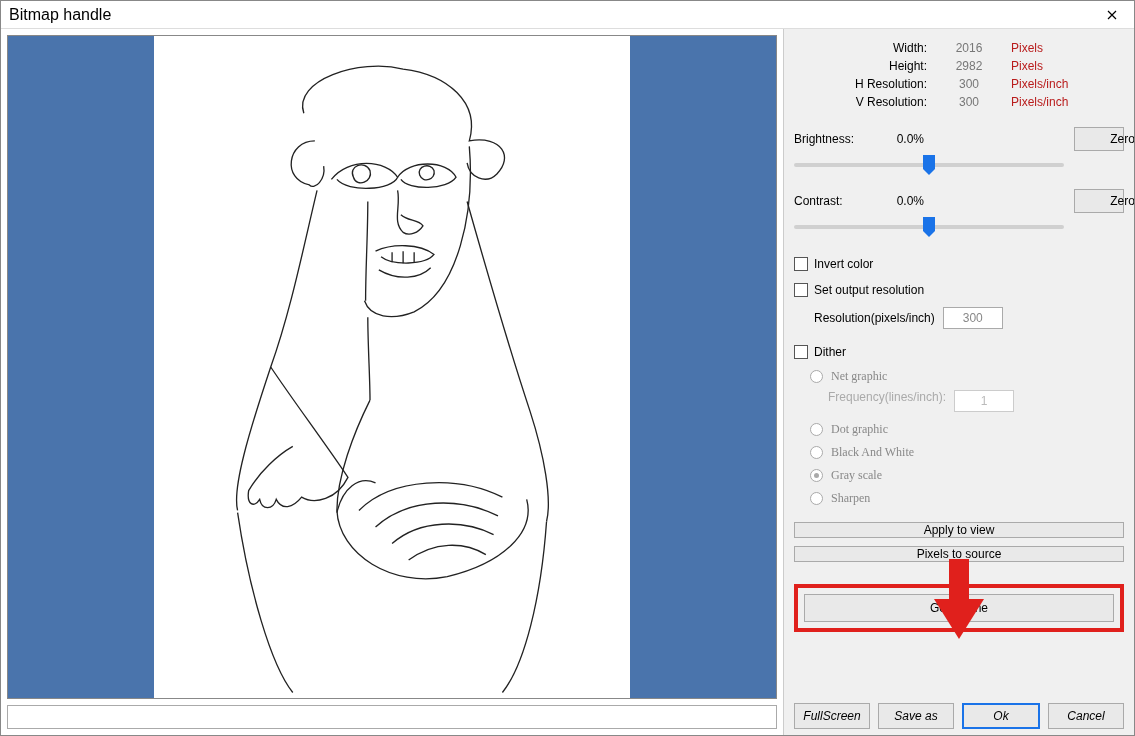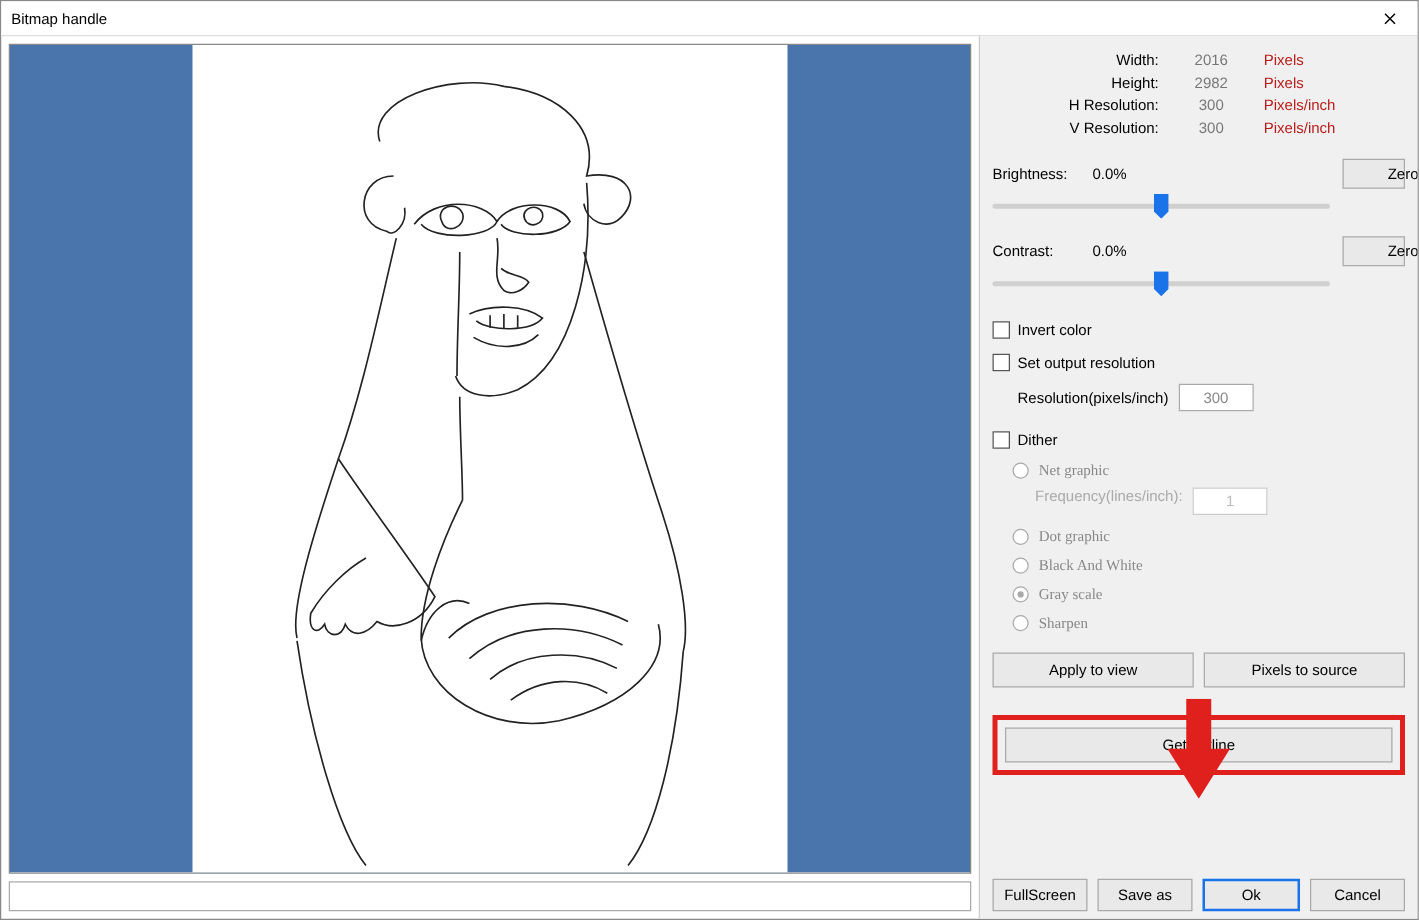--- a/index.html
+++ b/index.html
@@ -15,21 +15,21 @@
   }
   .titlebar {
     display: flex;
     align-items: center;
     justify-content: space-between;
     height: 28px;
     padding: 0 0 0 8px;
     background: #fff;
     border-bottom: 1px solid #ddd;
   }
-  .titlebar-text { font-size: 12px; }
+  .titlebar-text { font-size: 16px; }
   .close-btn {
     width: 44px;
     height: 28px;
     display: flex;
     align-items: center;
     justify-content: center;
     font-size: 14px;
     cursor: pointer;
   }
   .content {
@@ -94,21 +94,21 @@
   .info-grid .lab { text-align: right; color: #000; }
   .info-grid .val { text-align: center; color: #777; }
   .info-grid .unit { text-align: left; color: #b91c1c; }
 
   .slider-row {
     display: flex;
     align-items: center;
     margin-bottom: 4px;
   }
   .slider-label { width: 80px; }
-  .slider-pct { width: 50px; text-align: left; }
+  .slider-pct { width: 50px; text-align: right; }
   .slider-zero-btn {
     width: 50px; height: 24px;
     border: 1px solid #aaa;
     background: #e9e9e9;
     margin-left: auto;
     display:flex;align-items:center;justify-content:center;
     cursor:pointer;
     padding-left:47px;
   }
   .slider-track {
@@ -175,21 +175,21 @@
     margin: 2px 0 6px 34px;
     color:#aaa;
   }
   .freq-input {
     width: 60px; height: 22px;
     border: 1px solid #ccc; background:#fff; color:#bbb;
     display:flex;align-items:center;justify-content:center;
   }
 
   .apply-row {
-    display:flex; gap:8px; margin-top: 12px;
+    display:flex; gap:8px; margin-top: 12px; flex-direction: column;
   }
   .apply-btn {
     flex:1; height:28px;
     border:1px solid #aaa; background:#e9e9e9;
     display:flex;align-items:center;justify-content:center;
     cursor:pointer;
   }
 
   .get-outline-wrap {
     border: 4px solid #e0201c;
@@ -211,20 +211,21 @@
 
   .bottom-buttons {
     display:flex; gap:8px; margin-top: auto; padding-top: 10px;
     justify-content: flex-start;
   }
   .bottom-buttons .b {
     flex: 1;
     height:26px; border:1px solid #aaa; background:#e9e9e9;
     display:flex;align-items:center;justify-content:center;
     cursor:pointer;
+    font-style:italic;
   }
   .bottom-buttons .b.ok {
     border: 2px solid #1a73e8;
   }
 
   .slider-block { position: relative; }
   .side-panel { position: relative; }
   .arrow-container {
     position: absolute;
     top: 530px;

